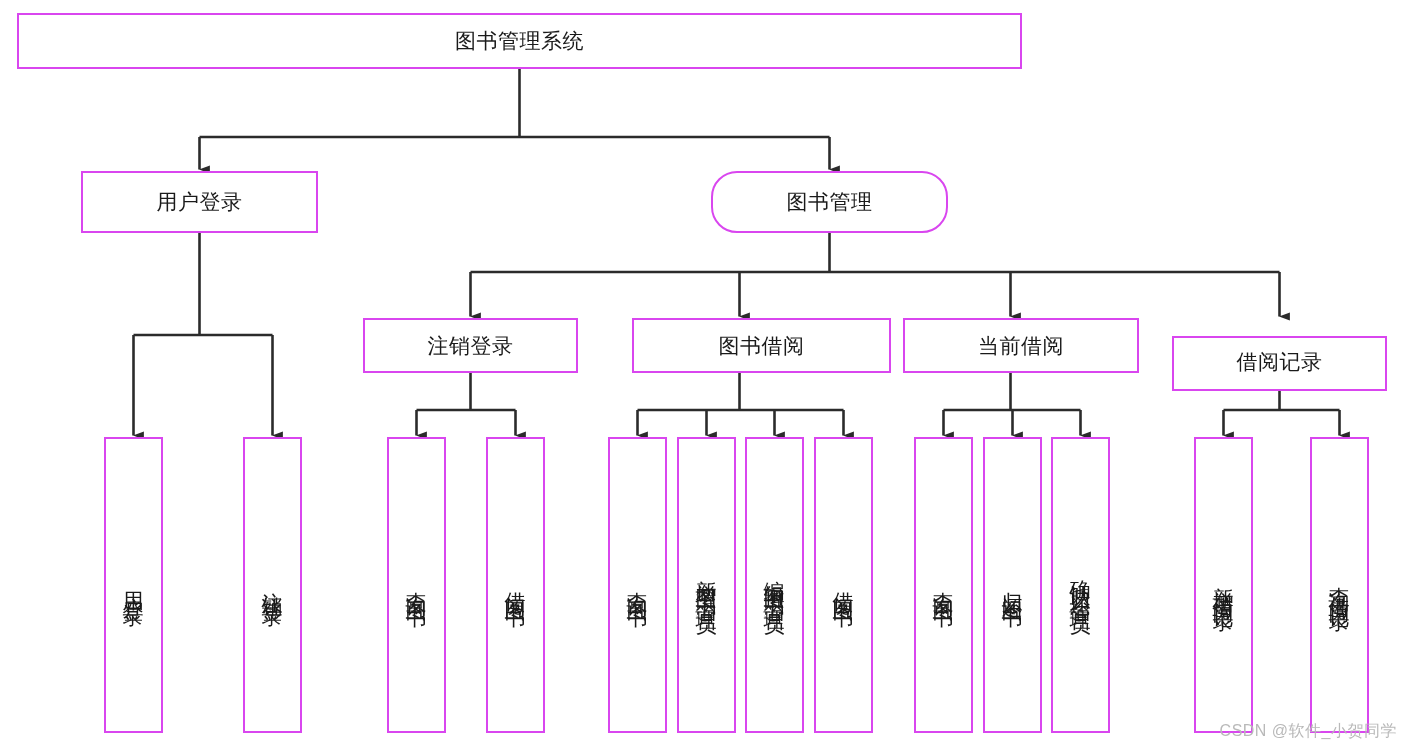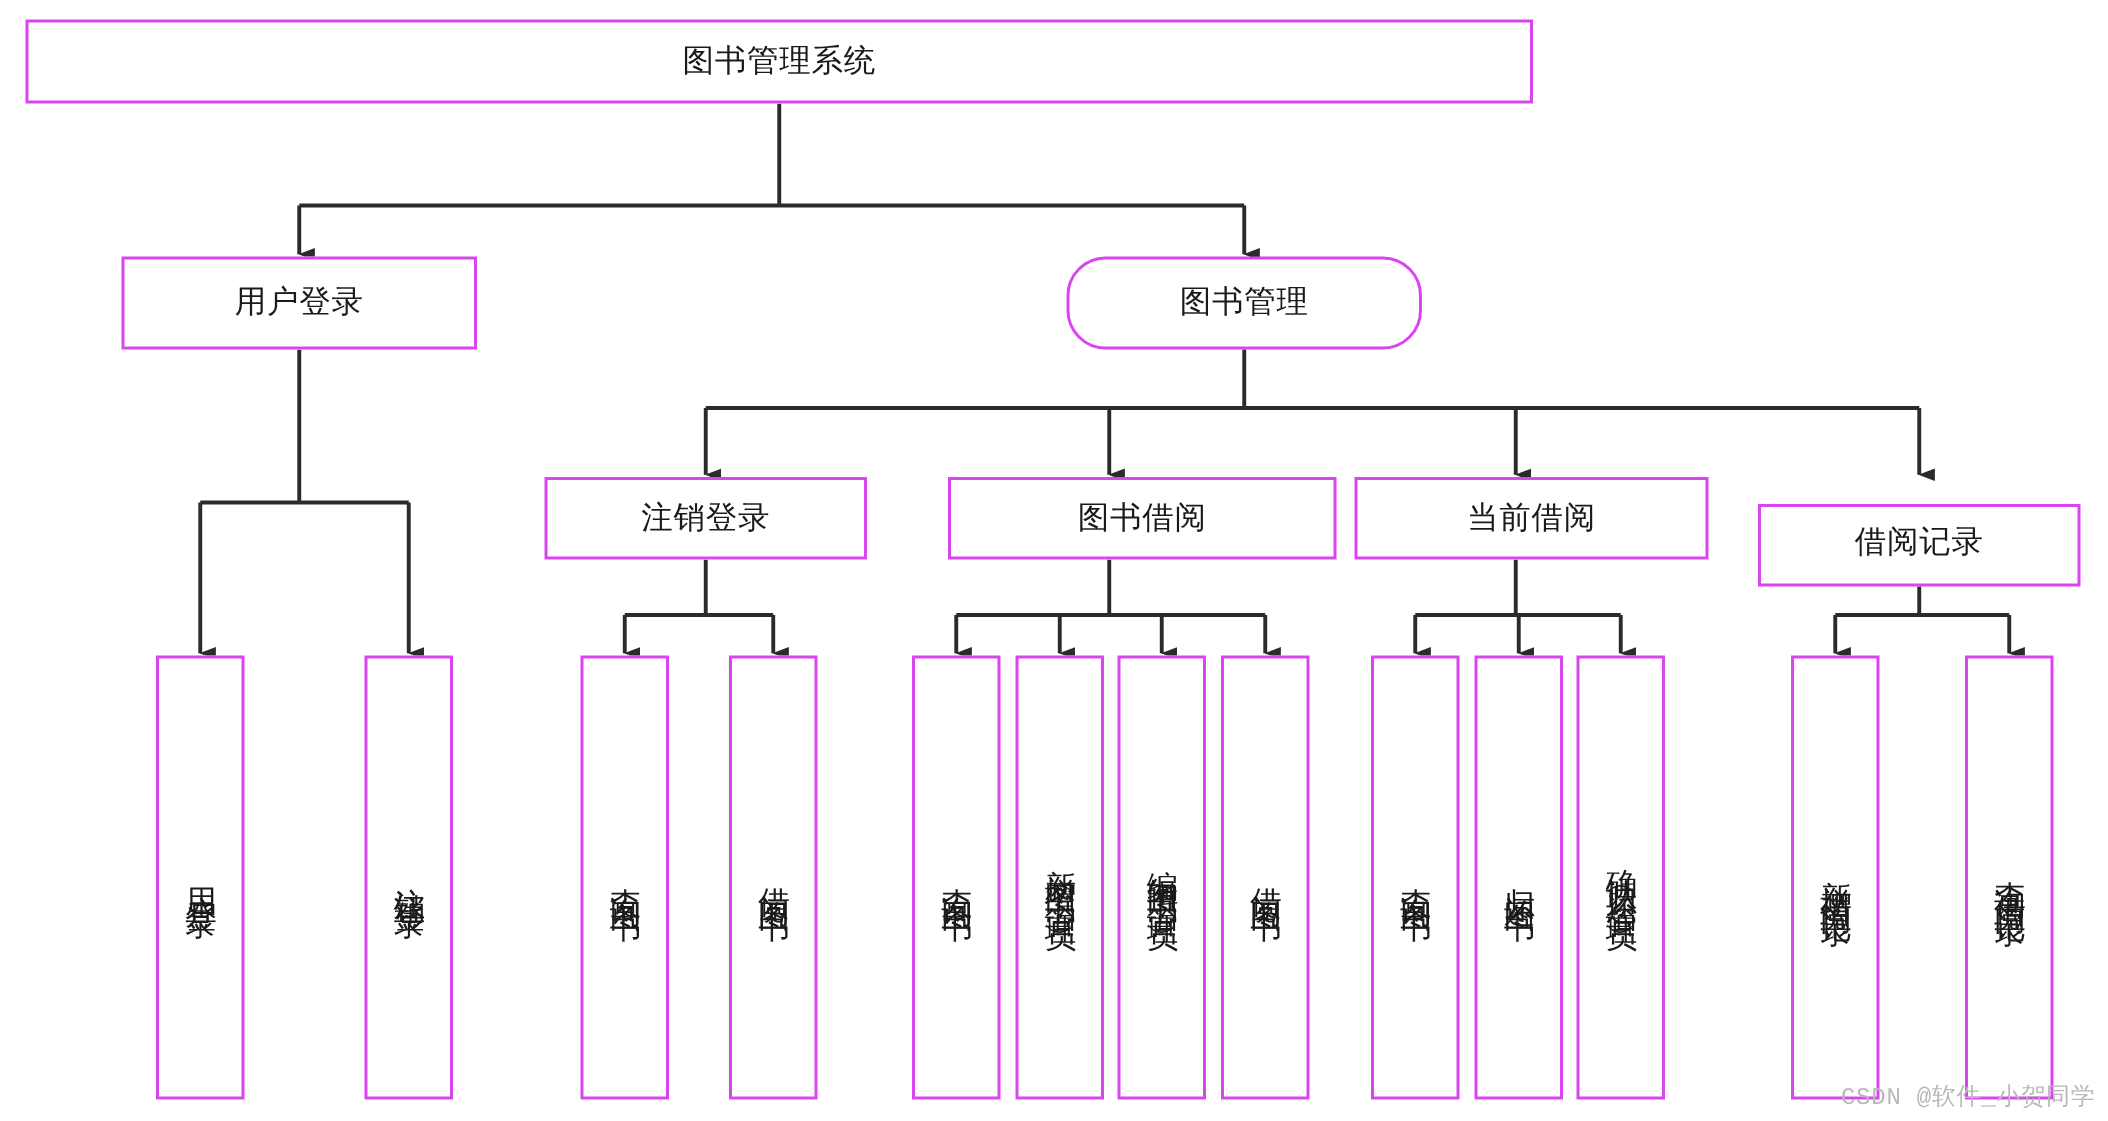--- a/index.html
+++ b/index.html
@@ -62,21 +62,20 @@
   }
   .watermark {
     position: absolute;
     right: 8px;
     bottom: 5px;
     font-size: 16px;
     color: #b9b9b9;
     letter-spacing: 0.5px;
     white-space: nowrap;
     pointer-events: none;
-    font-family: Liberation Mono, monospace;
   }
 </style>
 </head>
 <body>
 
 <div id="diagram-root">
   <svg class="diagram-canvas" viewBox="0 0 1405 747">
     <defs>
       <marker id="arrowhead" markerWidth="9" markerHeight="11" refX="4.5" refY="10.4" orient="auto" markerUnits="userSpaceOnUse">
         <polygon points="0.4,0 8.6,0 4.5,11" fill="#2b2b2b"></polygon>

